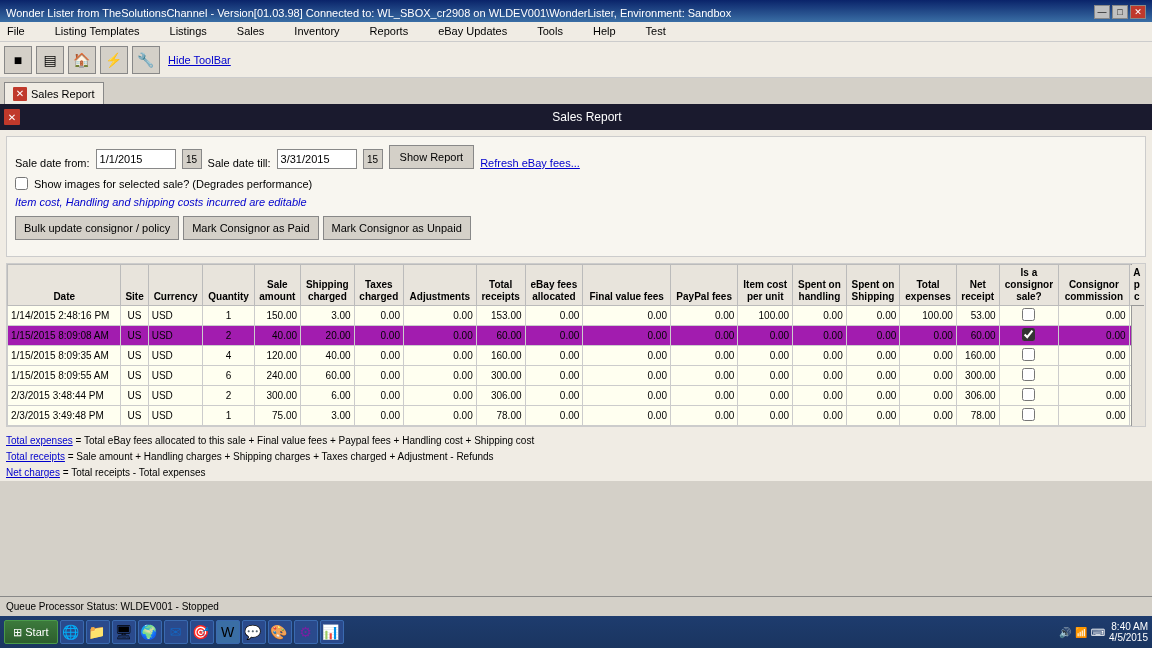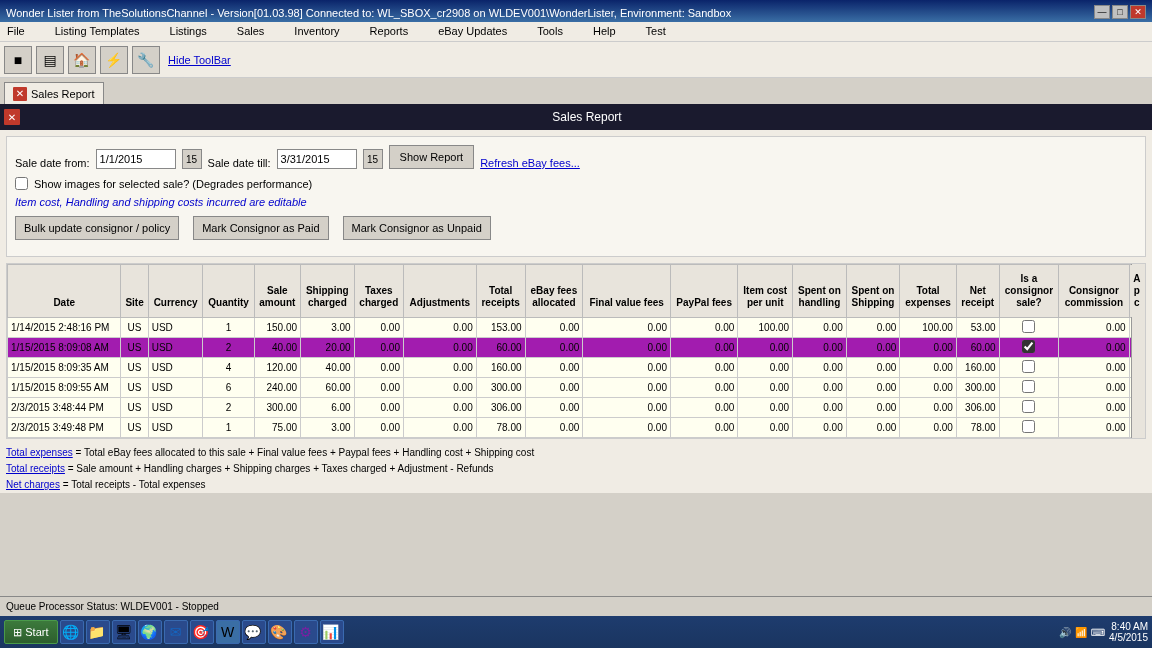--- a/index.html
+++ b/index.html
@@ -172,21 +172,21 @@
       display: flex;
       align-items: center;
       gap: 6px;
       margin-bottom: 6px;
     }
     .info-text { font-size: 11px; color: #000; }
     .italic-blue { color: #0000cc; font-style: italic; font-size: 11px; margin-bottom: 8px; }
 
     .action-buttons {
       display: flex;
-      gap: 14px;
+      gap: 4px;
       margin-bottom: 8px;
     }
     .action-btn {
       background: #d4d0c8;
       border: 1px solid #888;
       padding: 3px 8px;
       cursor: pointer;
       font-size: 11px;
       height: 24px;
     }
@@ -201,21 +201,21 @@
     }
 
     .data-table {
       border-collapse: collapse;
       width: 100%;
       font-size: 10px;
     }
     .data-table th {
       background: #e8e4dc;
       border: 1px solid #bbb;
-      padding: 8px 3px;
+      padding: 2px 3px;
       text-align: center;
       font-weight: bold;
       position: sticky;
       top: 0;
       z-index: 2;
       white-space: normal;
       line-height: 1.2;
       vertical-align: bottom;
     }
     .data-table td {

